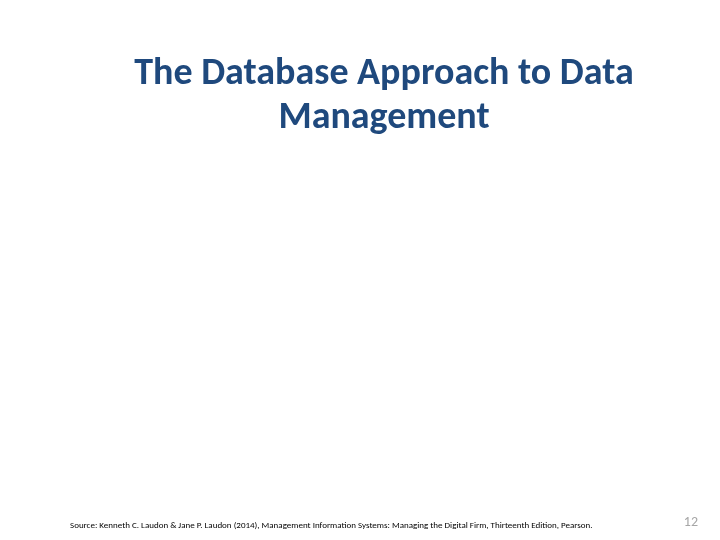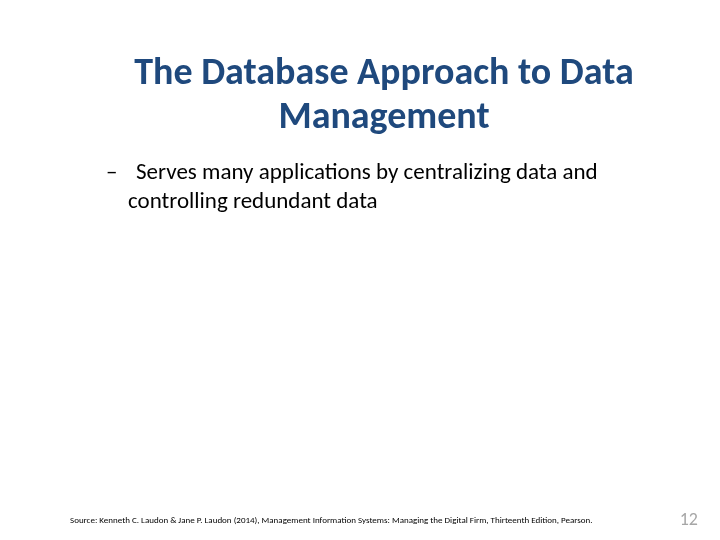--- a/index.html
+++ b/index.html
@@ -63,41 +63,38 @@
       top: 0;
       font-size: 23px;
     }
     .footer {
       position: absolute;
       bottom: 18px;
       left: 30px;
       right: 30px;
       display: flex;
       justify-content: space-between;
-      align-items: center;
+      align-items: flex-end;
     }
     .source {
       font-size: 9px;
       color: #000000;
       font-weight: 400;
     }
     .page-number {
-      font-size: 18px;
+      font-size: 14px;
       color: #a6a6a6;
       font-weight: 400;
     }
   </style>
 </head>
 <body>
 
 <div class="slide">
   <h1 class="title">The Database Approach to Data Management</h1>
 
 
-  <div class="bullet-level-2">
-    <span>Serves many applications by centralizing data and controlling redundant data</span>
-  </div>
 
   <div class="footer">
     <span class="source">Source: Kenneth C. Laudon &amp; Jane P. Laudon (2014), Management Information Systems: Managing the Digital Firm, Thirteenth Edition, Pearson.</span>
     <span class="page-number">12</span>
   </div>
 </div>
 
 </body></html>

